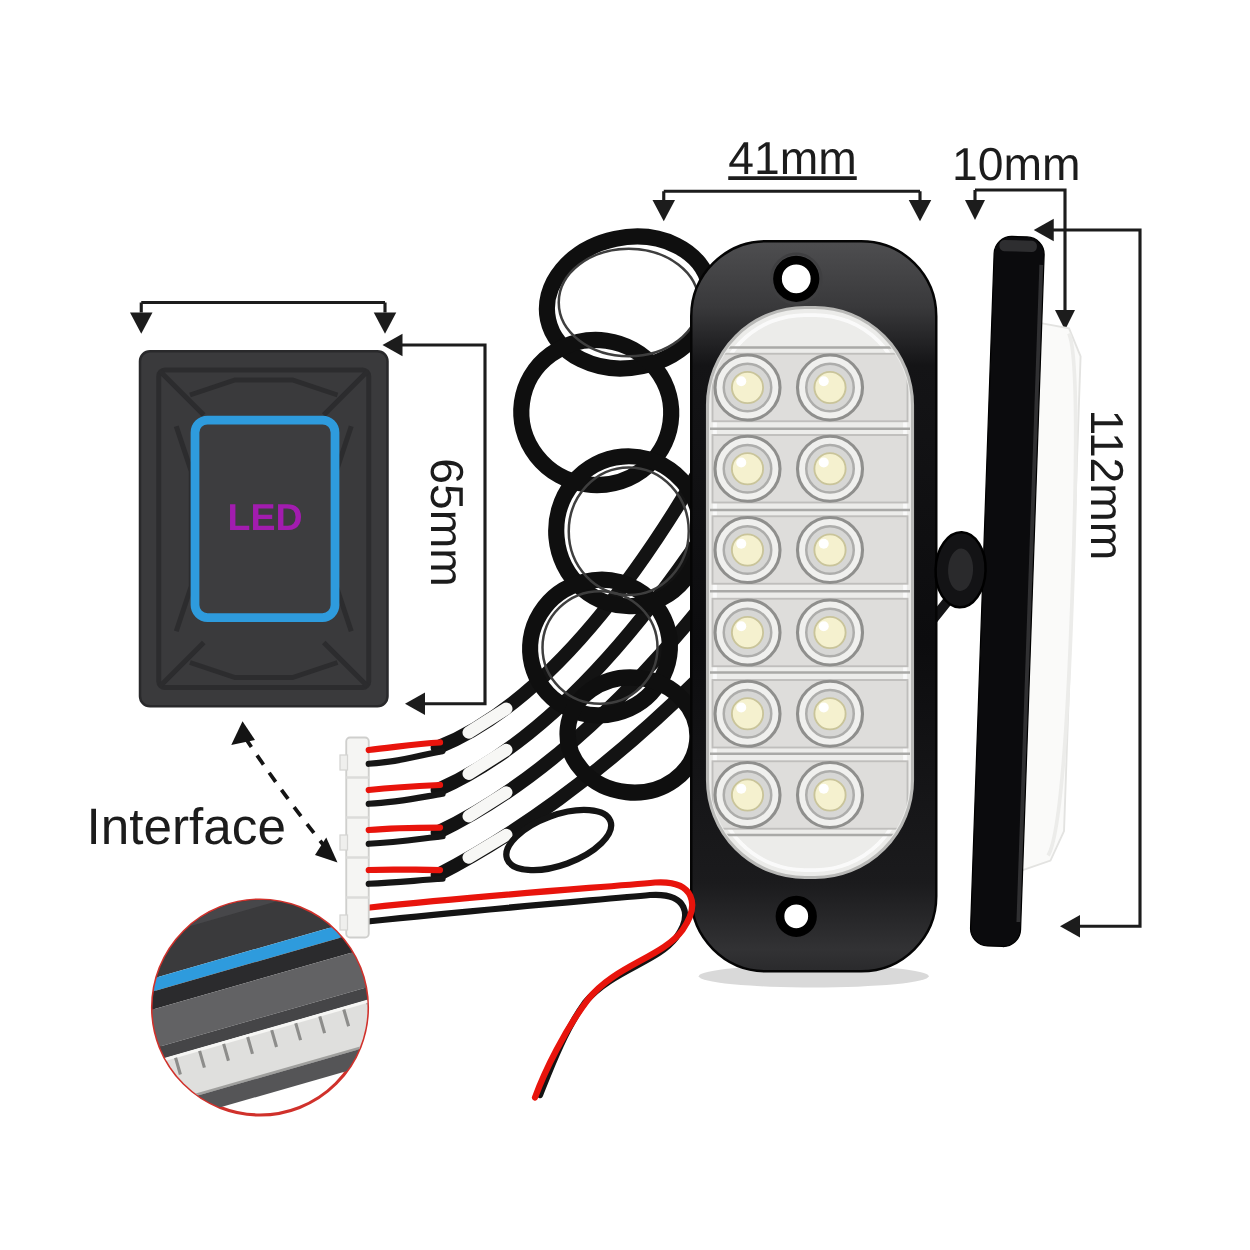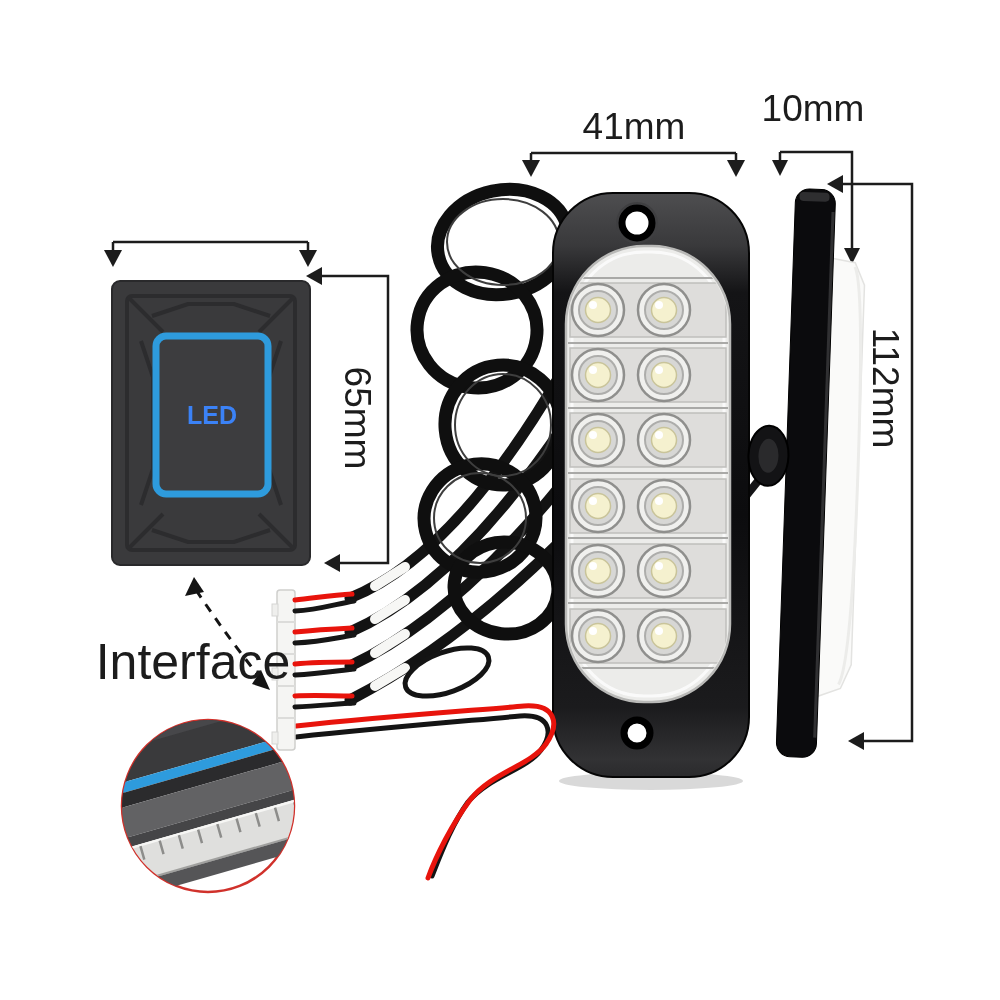--- a/index.html
+++ b/index.html
@@ -2,23 +2,23 @@
 <html><head>
 <meta charset="utf-8">
 <style>
   html,body{margin:0;padding:0;background:#ffffff;}
   .stage{position:relative;width:1000px;height:1000px;background:#ffffff;overflow:hidden;
          font-family:"Liberation Sans",sans-serif;}
   .stage svg{position:absolute;left:0;top:0;}
   .label{position:absolute;transform:translate(-50%,-50%);color:#1c1c1c;font-size:37px;
          white-space:nowrap;}
   .label.v{transform:translate(-50%,-50%) rotate(90deg);}
-  .label.big{font-size:50px;margin-left:44px;}
+  .label.big{font-size:41px;}
   .boxtext{position:absolute;left:212px;top:415px;transform:translate(-50%,-50%);
-           color:#3b82f6;font-weight:bold;font-size:25px;line-height:1.2;text-align:center;}
+           color:#a21caf;font-weight:bold;font-size:30px;line-height:1.2;text-align:center;}
 </style>
 </head>
 <body>
 
 <div class="stage">
 
 <svg width="1000" height="1000" viewBox="0 0 1000 1000">
   <defs>
     <linearGradient id="gH" x1="0" y1="0" x2="0" y2="1">
       <stop offset="0" stop-color="#4e4e50"></stop>
@@ -202,22 +202,22 @@
         <path d="M95 859 H325" stroke="#a0a09e" stroke-width="2"></path>
         <g stroke="#8d8d8b" stroke-width="2.5">
           <path d="M112 826 V840 M132 826 V840 M152 826 V840 M172 826 V840 M192 826 V840 M212 826 V840 M232 826 V840 M252 826 V840 M272 826 V840 M292 826 V840 M312 826 V840"></path>
         </g>
         <rect x="95" y="860" width="230" height="14" fill="#555557"></rect>
       </g>
     </g>
   </g>
 </svg>
 
-<div class="label" style="left:634px;top:127px;">41mm</div>
-<div class="label" style="left:813px;top:109px;">10mm</div>
+<div class="label" style="left:634px;top:127px;text-decoration:underline;">41mm</div>
+<div class="label" style="left:813px;top:132px;">10mm</div>
 <div class="label v" style="left:357px;top:418px;">65mm</div>
 <div class="label v" style="left:885px;top:388px;">112mm</div>
 <div class="label big" style="left:149px;top:662px;">Interface</div>
 <div class="boxtext">
   <div>LED</div>
 </div>
 
 </div>
 
 </body></html>

